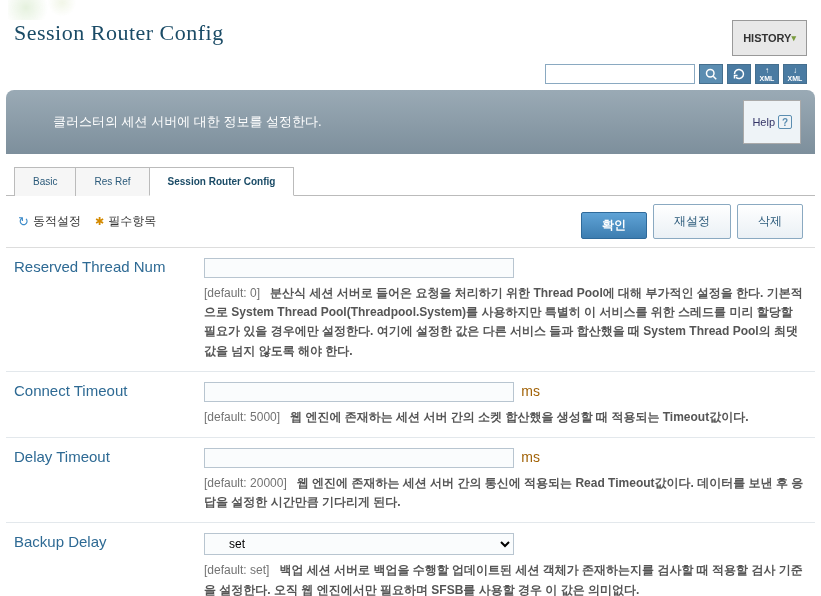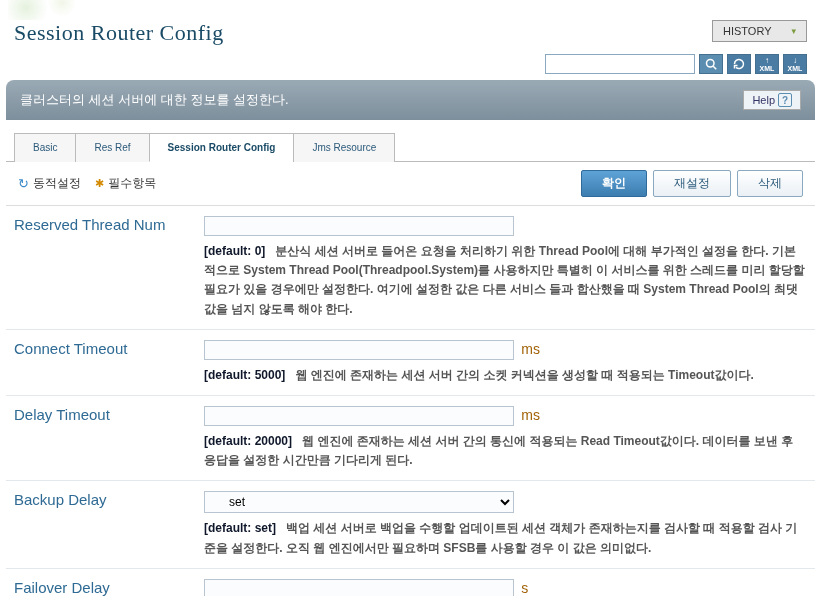--- a/index.html
+++ b/index.html
@@ -7,58 +7,58 @@
   
   .top-decoration { height: 20px; background: #fff; position: relative; }
   .top-decoration::before { content: ""; position: absolute; left: 8px; top: -5px; width: 90px; height: 25px; 
     background: radial-gradient(circle at 20% 50%, #d4e8c8 0%, transparent 30%), 
                 radial-gradient(circle at 60% 30%, #e8f0d8 0%, transparent 25%); 
     opacity: 0.6; }
   
   .header-bar { display: flex; justify-content: space-between; align-items: flex-start; padding: 0 14px 8px 14px; }
   .page-title { font-size: 22px; font-weight: normal; color: #1a4b66; font-family: Georgia, serif; letter-spacing: 0.5px; }
   
-  .history-btn { background: #e8e8e8; border: 1px solid #999; padding: 4px 10px; font-size: 11px; font-weight: normal; color: #333; cursor: pointer; display: inline-flex; align-items: center; gap: 20px; }
+  .history-btn { background: #e8e8e8; border: 1px solid #999; padding: 11px 10px; font-size: 11px; font-weight: bold; color: #333; cursor: pointer; display: inline-flex; align-items: center; gap: 0; }
   .history-btn .chev { color: #7a9b3e; font-size: 9px; }
   
   .search-row { display: flex; justify-content: flex-end; align-items: center; gap: 4px; padding: 0 14px 6px 0; }
   .search-input { width: 150px; height: 20px; border: 1px solid #8aa9c1; padding: 2px 4px; font-size: 11px; }
   .tb-btn { width: 24px; height: 20px; background: #5b8db1; border: 1px solid #456f8e; color: #fff; display: inline-flex; align-items: center; justify-content: center; font-size: 10px; cursor: pointer; }
   .tb-btn.dark { background: #4a7ba2; }
   .xml-label { font-size: 7px; font-weight: bold; }
   
   .desc-bar { background: linear-gradient(#9aaab5, #7d8f9c); color: #fff; padding: 10px 14px; display: flex; justify-content: space-between; align-items: center; border-radius: 8px 8px 0 0; margin: 0 6px; }
-  .desc-text { font-size: 13px; }
-  .help-btn { background: #eef3f7; border: 1px solid #aaa; color: #336; padding: 2px 8px; font-size: 11px; cursor: pointer; display: inline-flex; align-items: center; gap: 3px; }
+  .desc-text { font-size: 13px; margin-left: 33px; }
+  .help-btn { background: #eef3f7; border: 1px solid #aaa; color: #336; padding: 14px 8px; font-size: 11px; cursor: pointer; display: inline-flex; align-items: center; gap: 3px; }
   .help-q { display: inline-flex; width: 14px; height: 14px; border: 1px solid #5b8db1; color: #5b8db1; align-items: center; justify-content: center; font-size: 10px; font-weight: bold; border-radius: 2px; }
   
   .tabs { display: flex; border-bottom: 1px solid #bbb; margin: 12px 6px 0 6px; padding-left: 8px; }
   .tab { padding: 8px 18px; border: 1px solid #bbb; border-bottom: none; background: #f6f6f6; font-size: 10px; color: #2b5a7a; cursor: pointer; margin-right: -1px; position: relative; top: 1px; }
   .tab.active { background: #fff; font-weight: bold; color: #1a4b66; border-bottom: 1px solid #fff; }
   
   .toolbar-row { display: flex; justify-content: space-between; align-items: center; padding: 8px 12px; border-bottom: 1px solid #ddd; margin: 0 6px; }
   .legend { display: flex; gap: 14px; align-items: center; font-size: 12px; }
   .legend-item { display: inline-flex; align-items: center; gap: 4px; }
   .ico-dyn { color: #3d8bc9; font-size: 13px; }
   .ico-req { color: #d48a00; font-size: 11px; }
   
   .actions { display: flex; gap: 6px; }
   .act-btn { padding: 4px 20px; border: 1px solid #8aa9c1; background: linear-gradient(#fff, #eaf0f5); color: #2b5a7a; font-size: 12px; cursor: pointer; border-radius: 2px; }
-  .act-btn.primary { background: linear-gradient(#5fa3d6, #3d7db0); color: #fff; border-color: #2f6a9a; font-weight: bold; }
+  .act-btn.primary { background: linear-gradient(#5fa3d6, #3d7db0); color: #fff; border-color: #2f6a9a; font-weight: bold; margin-top: 8px; }
   
   .form-table { width: calc(100% - 12px); margin: 0 6px; border-collapse: collapse; }
   .form-table tr { border-bottom: 1px solid #e3e8ec; }
   .form-table td { vertical-align: top; padding: 10px 8px; }
   .label-cell { width: 190px; color: #2e6a94; font-size: 15px; padding-left: 12px; }
   .field-cell { }
   .field-input { width: 310px; height: 20px; border: 1px solid #b8c5d0; background: #fafcfd; padding: 2px 4px; font-size: 11px; }
   .field-select { width: 310px; height: 22px; border: 1px solid #b8c5d0; background: #fafcfd; font-size: 12px; padding: 1px 20px; }
   .unit { color: #a16207; font-size: 14px; margin-left: 4px; }
   .hint { font-size: 12px; color: #555; margin-top: 6px; line-height: 1.6; }
-  .def-label { font-weight: bold; color: #0f172a; }
+  .def-label { font-weight: normal; color: #737373; }
   .hint-body { font-weight: bold; color: #555; }
 </style>
 </head>
 <body>
 
 <div class="top-decoration"></div>
 
 <div class="header-bar">
   <h1 class="page-title">Session Router Config</h1>
   <button class="history-btn">
@@ -100,21 +100,20 @@
   <button class="help-btn">
     <span>Help</span>
     <span class="help-q">?</span>
   </button>
 </div>
 
 <div class="tabs">
   <div class="tab">Basic</div>
   <div class="tab">Res Ref</div>
   <div class="tab active">Session Router Config</div>
-  <div class="tab">Jms Resource</div>
 </div>
 
 <div class="toolbar-row">
   <div class="legend">
     <span class="legend-item">
       <span class="ico-dyn">↻</span>
       <span>동적설정</span>
     </span>
     <span class="legend-item">
       <span class="ico-req">✱</span>
@@ -140,21 +139,21 @@
       </div>
     </td>
   </tr>
   <tr>
     <td class="label-cell">Connect Timeout</td>
     <td class="field-cell">
       <input class="field-input" type="text" value="" style="">
       <span class="unit">ms</span>
       <div class="hint">
         <span class="def-label">[default: 5000]</span>&nbsp;&nbsp;
-        <span class="hint-body">웹 엔진에 존재하는 세션 서버 간의 소켓 커넥션을 생성할 때 적용되는 Timeout값이다.</span>
+        <span class="hint-body">웹 엔진에 존재하는 세션 서버 간의 소켓 합산했을 생성할 때 적용되는 Timeout값이다.</span>
       </div>
     </td>
   </tr>
   <tr>
     <td class="label-cell">Delay Timeout</td>
     <td class="field-cell">
       <input class="field-input" type="text" value="" style="">
       <span class="unit">ms</span>
       <div class="hint">
         <span class="def-label">[default: 20000]</span>&nbsp;&nbsp;

